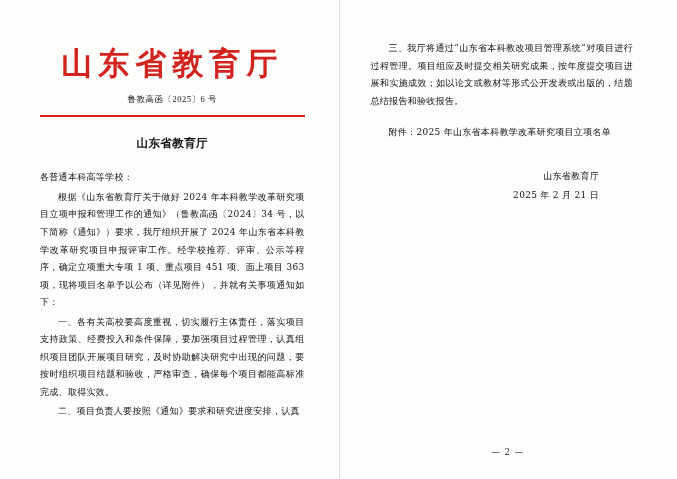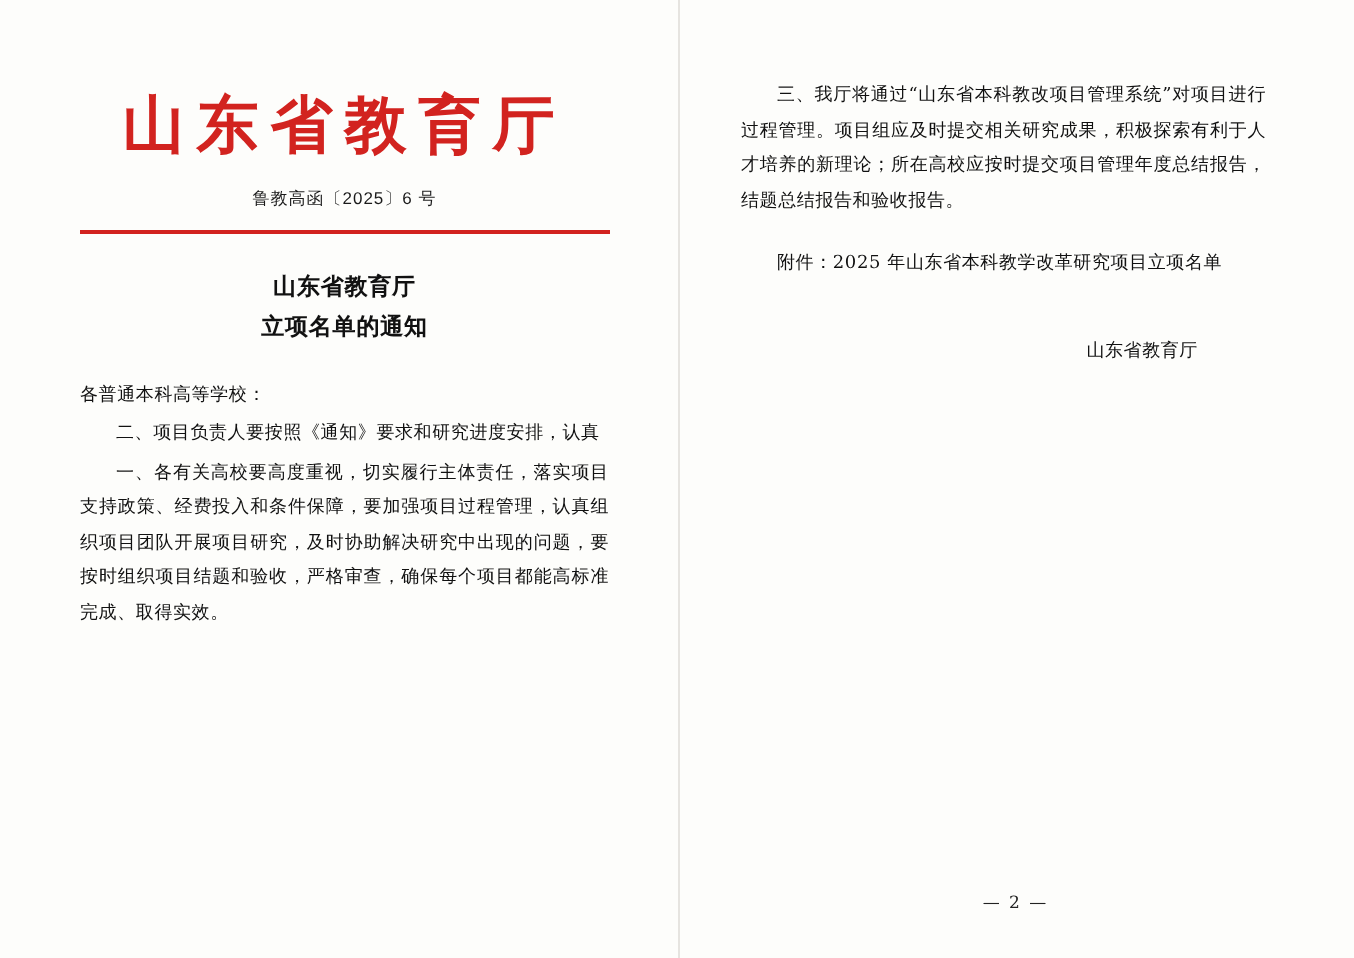--- a/index.html
+++ b/index.html
@@ -55,21 +55,21 @@
     font-family: "DejaVu Serif", serif;
     font-weight: 700;
     font-size: 31px;
     letter-spacing: 6px;
     line-height: 1.1;
     margin: 16px 0 14px 0;
     white-space: nowrap;
   }
   .docnum {
     text-align: center;
-    font-family: Liberation Sans, sans-serif;
+    font-family: Liberation Serif, serif;
     font-size: 8.5px;
     color: #1a1a1a;
     margin-bottom: 9px;
     letter-spacing: 0.5px;
   }
   .redrule {
     height: 1.6px;
     background: #d2231f;
     margin: 0 0 16px 0;
   }
@@ -149,37 +149,38 @@
 <div class="page">
   <div class="spread">
 
     <div class="leaf leaf-left">
       <div class="letterhead">山东省教育厅</div>
       <div class="docnum">鲁教高函〔2025〕6 号</div>
       <div class="redrule"></div>
 
       <div class="title-block">
         <div>山东省教育厅</div>
-        <div>立项名单的通知</div>
       </div>
 
       <div class="salutation">各普通本科高等学校：</div>
 
+      <p class="para">根据《山东省教育厅关于做好 2024 年本科教学改革研究项目立项申报和管理工作的通知》（鲁教高函〔2024〕34 号，以下简称《通知》）要求，我厅组织开展了 2024 年山东省本科教学改革研究项目申报评审工作。经学校推荐、评审、公示等程序，确定立项重大专项 1 项、重点项目 451 项、面上项目 363 项，现将项目名单予以公布（详见附件），并就有关事项通知如下：</p>
+      <p class="para">一、各有关高校要高度重视，切实履行主体责任，落实项目支持政策、经费投入和条件保障，要加强项目过程管理，认真组织项目团队开展项目研究，及时协助解决研究中出现的问题，要按时组织项目结题和验收，严格审查，确保每个项目都能高标准完成、取得实效。</p>
       <p class="para">二、项目负责人要按照《通知》要求和研究进度安排，认真</p>
-      <p class="para">一、各有关高校要高度重视，切实履行主体责任，落实项目支持政策、经费投入和条件保障，要加强项目过程管理，认真组织项目团队开展项目研究，及时协助解决研究中出现的问题，要按时组织项目结题和验收，严格审查，确保每个项目都能高标准完成、取得实效。</p>
     </div>
 
     <div class="gutter"></div>
 
     <div class="leaf leaf-right">
-      <p class="para">三、我厅将通过“山东省本科教改项目管理系统”对项目进行过程管理。项目组应及时提交相关研究成果，积极探索有利于人才培养的新理论；所在高校应按时提交项目管理年度总结报告，结题总结报告和验收报告。</p>
+      <p class="para">三、我厅将通过“山东省本科教改项目管理系统”对项目进行过程管理。项目组应及时提交相关研究成果，按年度提交项目进展和实施成效；如以论文或教材等形式公开发表或出版的，结题总结报告和验收报告。</p>
 
       <div class="attach">附件：2025 年山东省本科教学改革研究项目立项名单</div>
 
       <div class="signature">
         <div>山东省教育厅</div>
+        <div class="date">2025 年 2 月 21 日</div>
       </div>
 
       <div class="pagenum">— 2 —</div>
     </div>
 
   </div>
 </div>
 
 </body></html>

